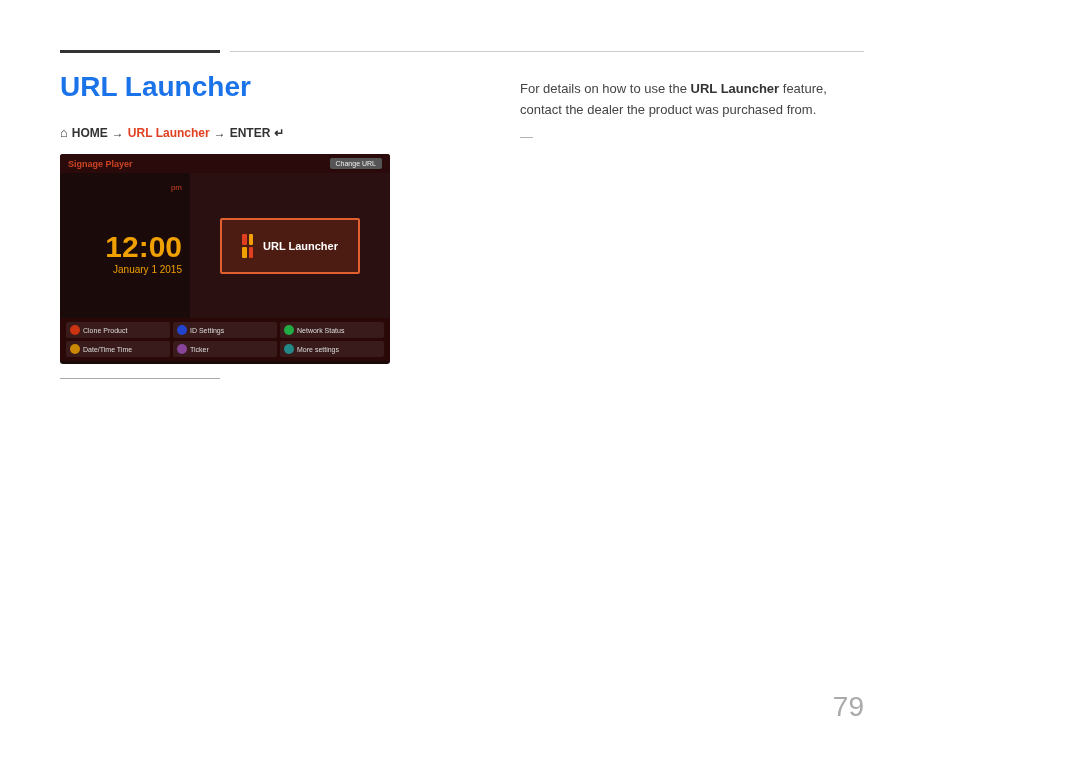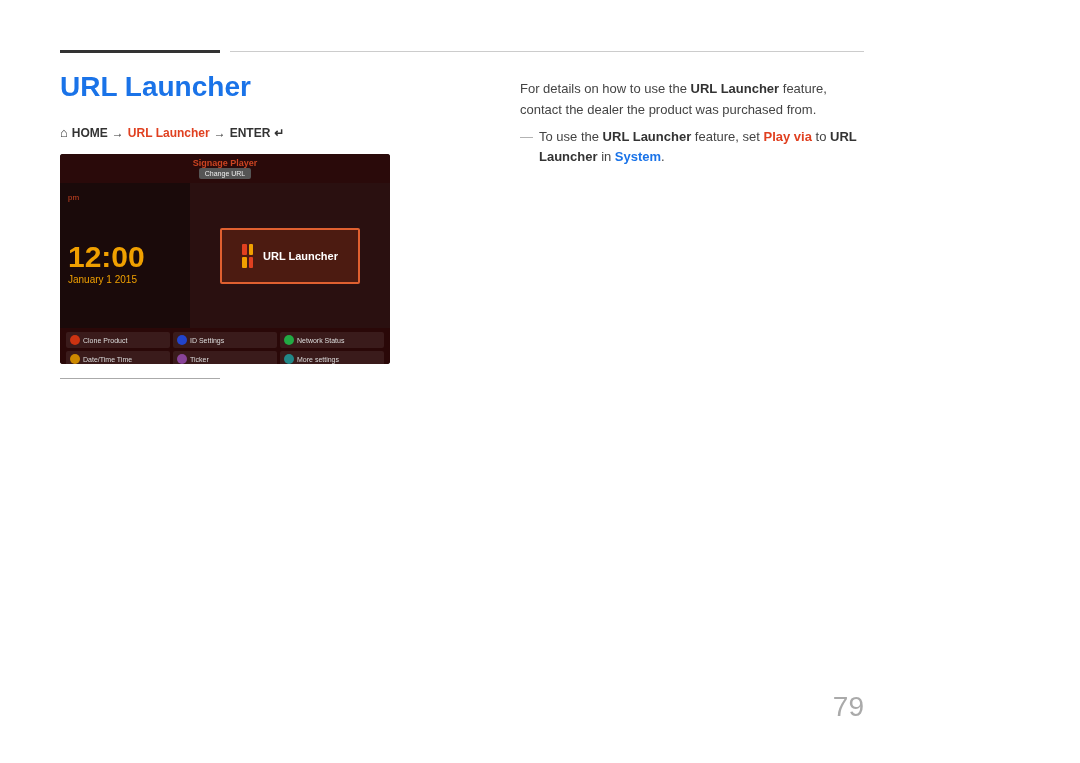--- a/index.html
+++ b/index.html
@@ -90,21 +90,20 @@
       position: relative;
       margin-top: 8px;
     }
 
     .mockup-header {
       background: #2a0a0a;
       padding: 4px 8px;
       display: flex;
       justify-content: space-between;
       align-items: center;
-      flex-direction: column;
     }
     .mockup-header-title {
       color: #cc4422;
       font-size: 9px;
       font-weight: bold;
     }
     .mockup-change-url-btn {
       background: #555;
       color: #eee;
       font-size: 7px;
@@ -114,20 +113,21 @@
 
     .mockup-body {
       display: flex;
       height: 145px;
     }
 
     .mockup-left-panel {
       width: 130px;
       padding: 10px 8px;
       background: #1a0a0a;
+      text-align: right;
     }
 
     .mockup-time-label {
       color: #cc4422;
       font-size: 8px;
       margin-bottom: 2px;
     }
     .mockup-time {
       color: #f0a000;
       font-size: 30px;
@@ -371,23 +371,20 @@
     </div>
 
     <div class="right-col">
 
       <p class="description-text">
         <span>For details on how to use the </span><span class="bold-link">URL Launcher</span><span> feature, contact the dealer the product was purchased from.</span>
       </p>
 
       <div class="instruction-line">
         <span class="em-dash">―</span>
-        <span>
-          <span>To use the </span><span class="bold-link">URL Launcher</span><span> feature, set </span><span class="bold-red">Play via</span><span> to </span><span class="bold-link">URL Launcher</span><span> in </span><span class="bold-blue">System</span><span>.</span>
-        </span>
       </div>
 
     </div>
   </div>
 
   <div class="page-number">79</div>
 
 </div>
 
 </body></html>

